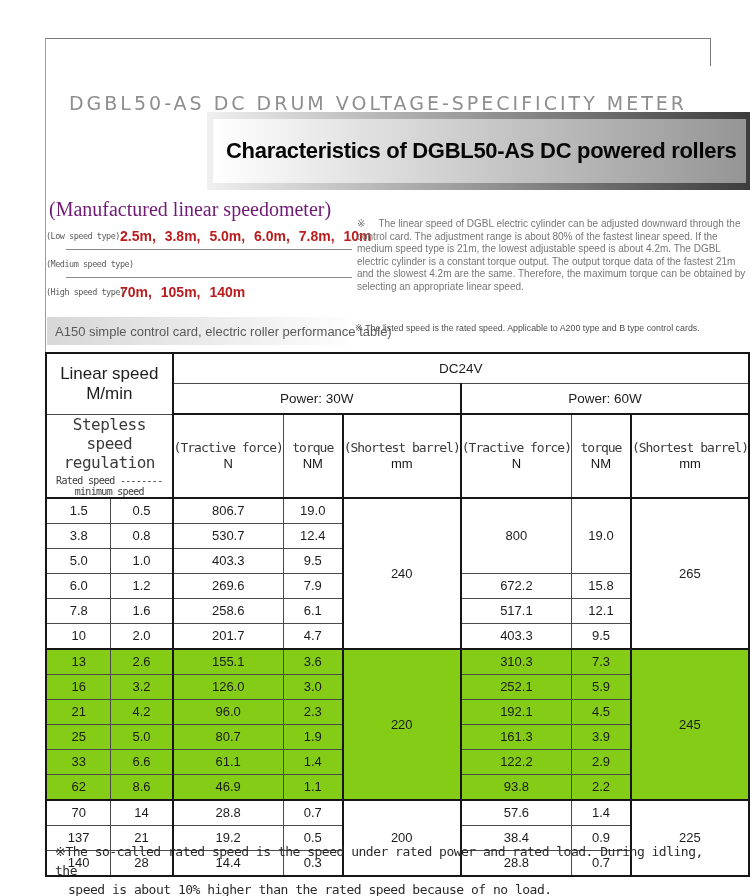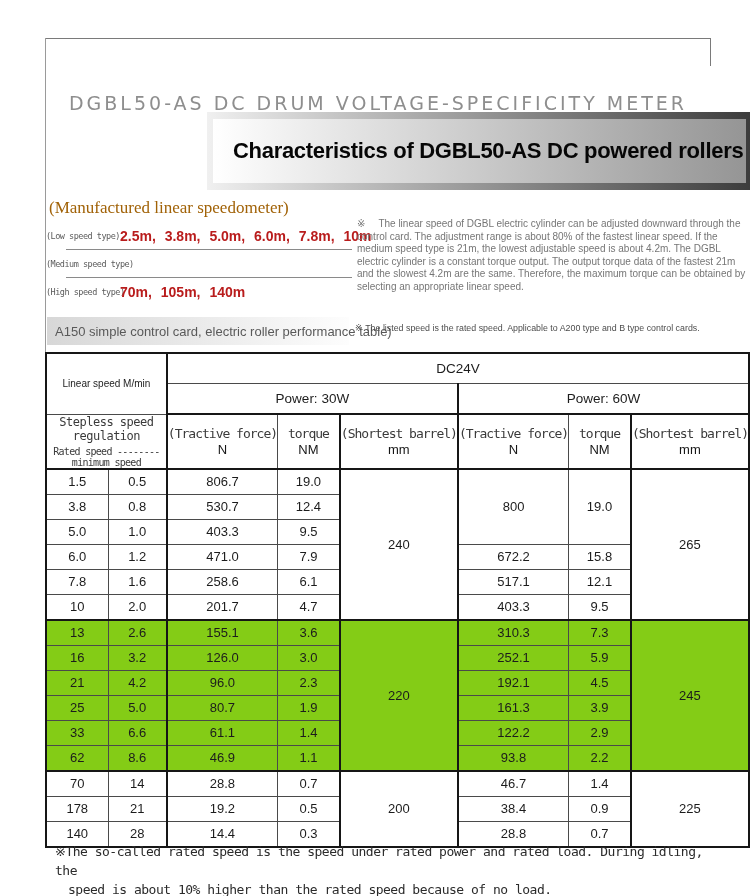--- a/index.html
+++ b/index.html
@@ -16,25 +16,25 @@
       font-family:"DejaVu Sans",sans-serif;font-size:19px;font-weight:400;
       letter-spacing:3px;color:#8e8e8e;white-space:nowrap;margin-top:40px;}
 
   
   .banner{position:absolute;left:207px;top:112px;width:543px;height:78px;
       background:linear-gradient(to right,#f0f0f0,#3c3c3c);}
   .banner-inner{position:absolute;left:6px;top:7px;right:4px;bottom:7px;
       background:linear-gradient(to right,#ffffff,#959595);
       display:flex;align-items:center;}
   .banner-text{font-size:22px;font-weight:bold;color:#060606;letter-spacing:-0.3px;
-      white-space:nowrap;padding-left:20px;}
+      white-space:nowrap;padding-left:13px;}
 
   
   .speedo-heading{position:absolute;left:49px;top:198px;
-      font-family:"Liberation Serif",serif;font-size:17px;color:#a16207;}
+      font-family:"Liberation Serif",serif;font-size:20px;color:#701a75;}
   .speedo{position:absolute;left:46px;top:222px;width:306px;}
   .speed-row{display:flex;align-items:center;height:28px;position:relative;}
   .speed-row.sep::after{content:"";position:absolute;left:20px;right:0;bottom:0;
       border-bottom:1px solid #8a8a8a;}
   .speed-label{width:70px;flex:0 0 70px;font-family:"DejaVu Sans Mono",monospace;
       font-size:8.5px;color:#5b5b5b;letter-spacing:-0.5px;white-space:nowrap;}
   .speed-values{font-size:14px;font-weight:bold;color:#b91c1c;word-spacing:5px;
       white-space:nowrap;padding-left:4px;}
 
   
@@ -53,23 +53,23 @@
   .a150-note .marker{margin-right:3px;font-family:"DejaVu Sans",sans-serif;}
 
   
   table.spec{position:absolute;left:45px;top:352px;border-collapse:collapse;
       table-layout:fixed;border:2px solid #161616;}
   table.spec th,table.spec td{border:1px solid #4a4a4a;text-align:center;
       vertical-align:middle;padding:0;background:#fff;}
   .blh{border-left:2px solid #161616 !important;}
   .hb2{border-bottom:2px solid #161616 !important;}
   .hmain{font-size:13.5px;font-weight:normal;color:#1d1d1d;height:29px;}
-  .lsh{font-size:10px;}
+  .lsh{font-size:17px;}
   tr.hsub th{height:36px;font-weight:normal;}
-  .stepless .sl1{font-family:"DejaVu Sans Mono",monospace;font-size:12px;
+  .stepless .sl1{font-family:"DejaVu Sans Mono",monospace;font-size:16px;
       color:#3a3a3a;letter-spacing:-0.5px;margin-bottom:3px;}
   .stepless .sl2{font-family:"DejaVu Sans Mono",monospace;font-size:10px;
       color:#3a3a3a;letter-spacing:-0.7px;}
   .ulab{font-family:"DejaVu Sans Mono",monospace;font-size:13px;color:#3a3a3a;
       letter-spacing:-1px;white-space:nowrap;}
   .uunit{font-size:13px;color:#161616;margin-top:1px;}
   tbody td{height:24px;font-size:13px;color:#1c1c1c;}
   tr.gray td{background:#84cc16;}
   tr.grp td{border-top:2px solid #161616;}
 
@@ -192,21 +192,21 @@
     </tr>
     <tr>
       <td>5.0</td>
       <td>1.0</td>
       <td class="blh">403.3</td>
       <td>9.5</td>
     </tr>
     <tr>
       <td>6.0</td>
       <td>1.2</td>
-      <td class="blh">471.0</td>
+      <td class="blh">269.6</td>
       <td>7.9</td>
       <td class="blh">672.2</td>
       <td>15.8</td>
     </tr>
     <tr>
       <td>7.8</td>
       <td>1.6</td>
       <td class="blh">258.6</td>
       <td>6.1</td>
       <td class="blh">517.1</td>
@@ -269,26 +269,26 @@
       <td>1.1</td>
       <td class="blh">93.8</td>
       <td>2.2</td>
     </tr>
     <tr class="grp">
       <td>70</td>
       <td>14</td>
       <td class="blh">28.8</td>
       <td>0.7</td>
       <td class="blh" rowspan="3">200</td>
-      <td class="blh">46.7</td>
+      <td class="blh">57.6</td>
       <td>1.4</td>
       <td class="blh" rowspan="3">225</td>
     </tr>
     <tr>
-      <td>178</td>
+      <td>137</td>
       <td>21</td>
       <td class="blh">19.2</td>
       <td>0.5</td>
       <td class="blh">38.4</td>
       <td>0.9</td>
     </tr>
     <tr>
       <td>140</td>
       <td>28</td>
       <td class="blh">14.4</td>

